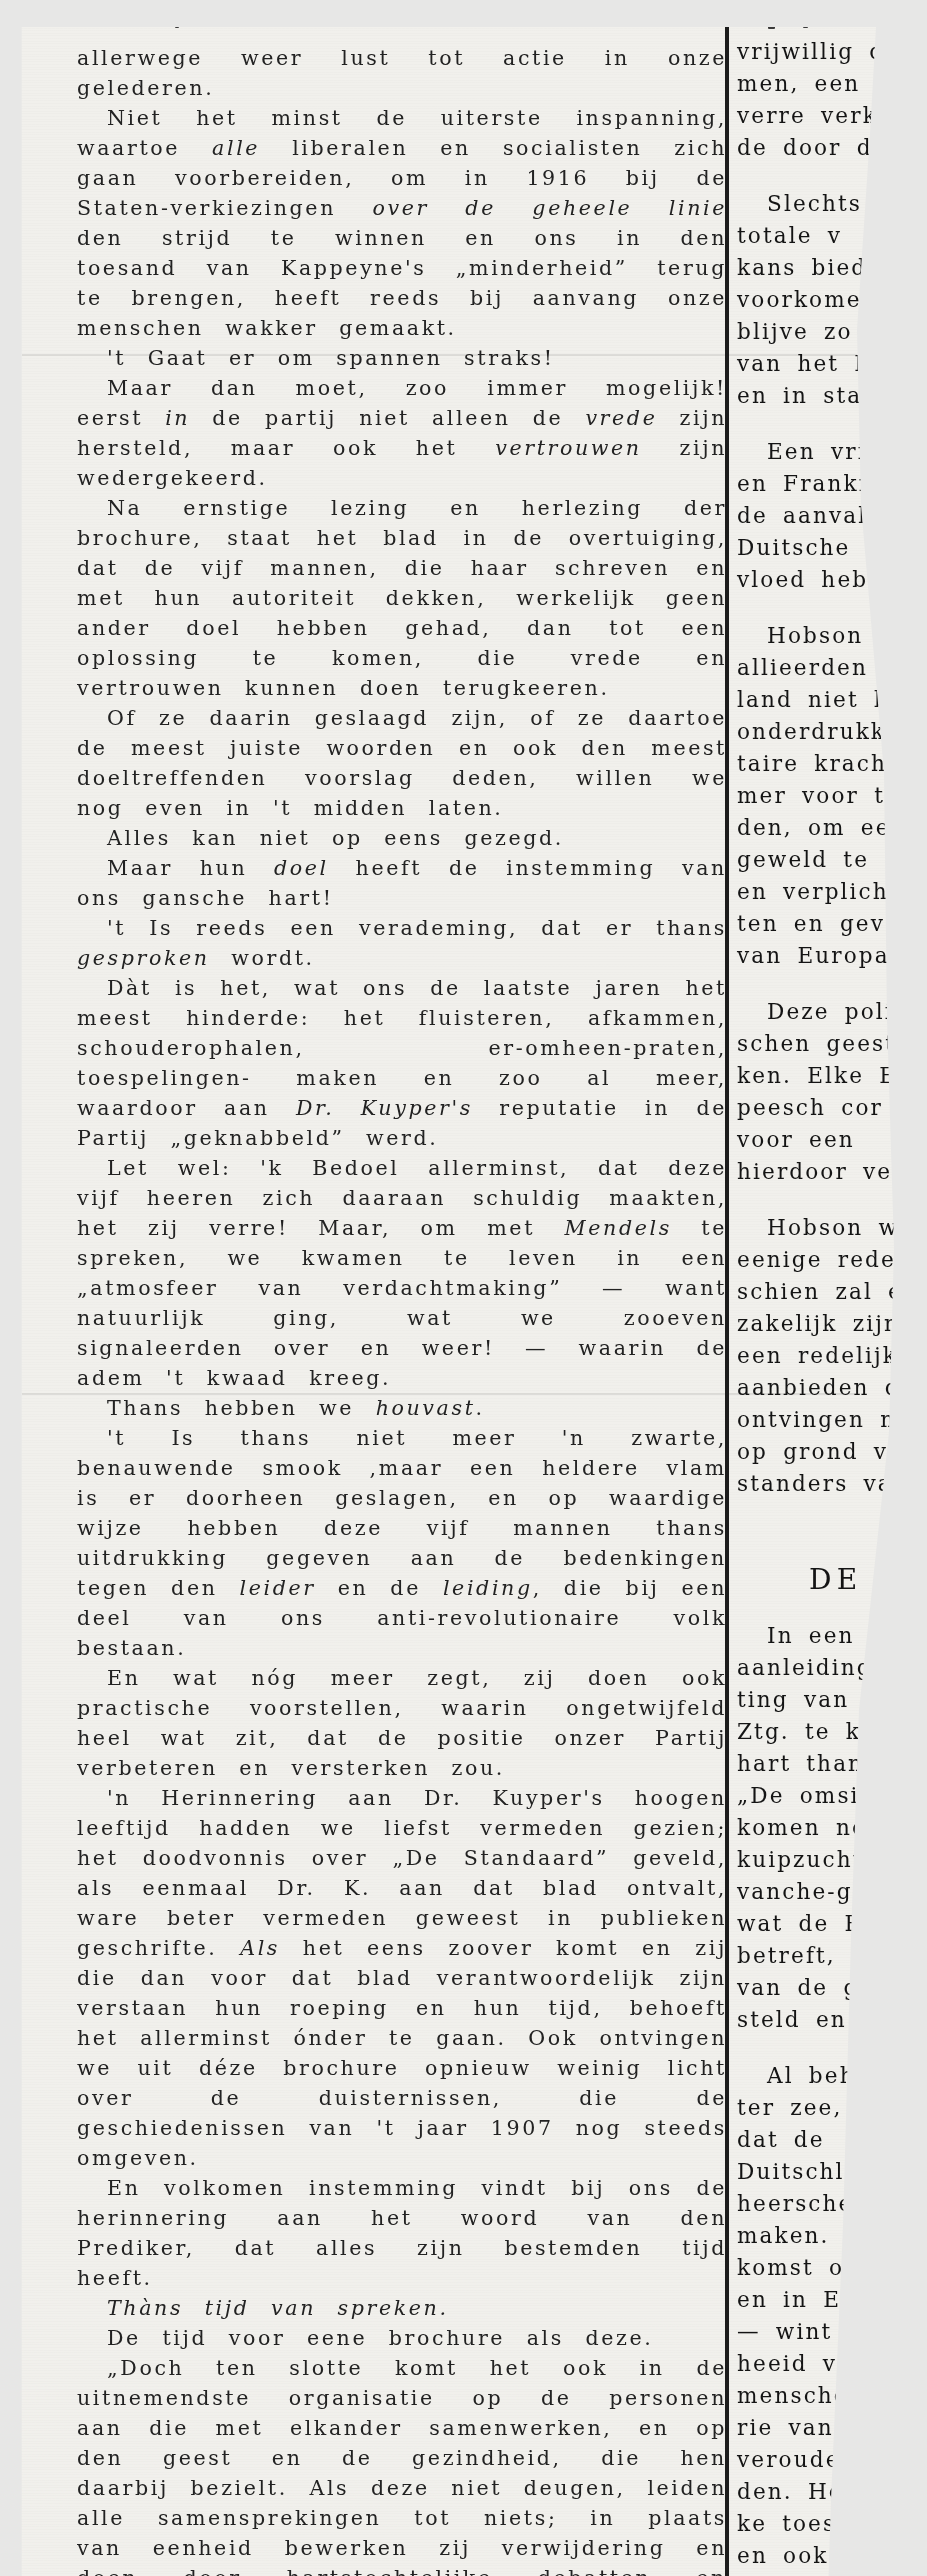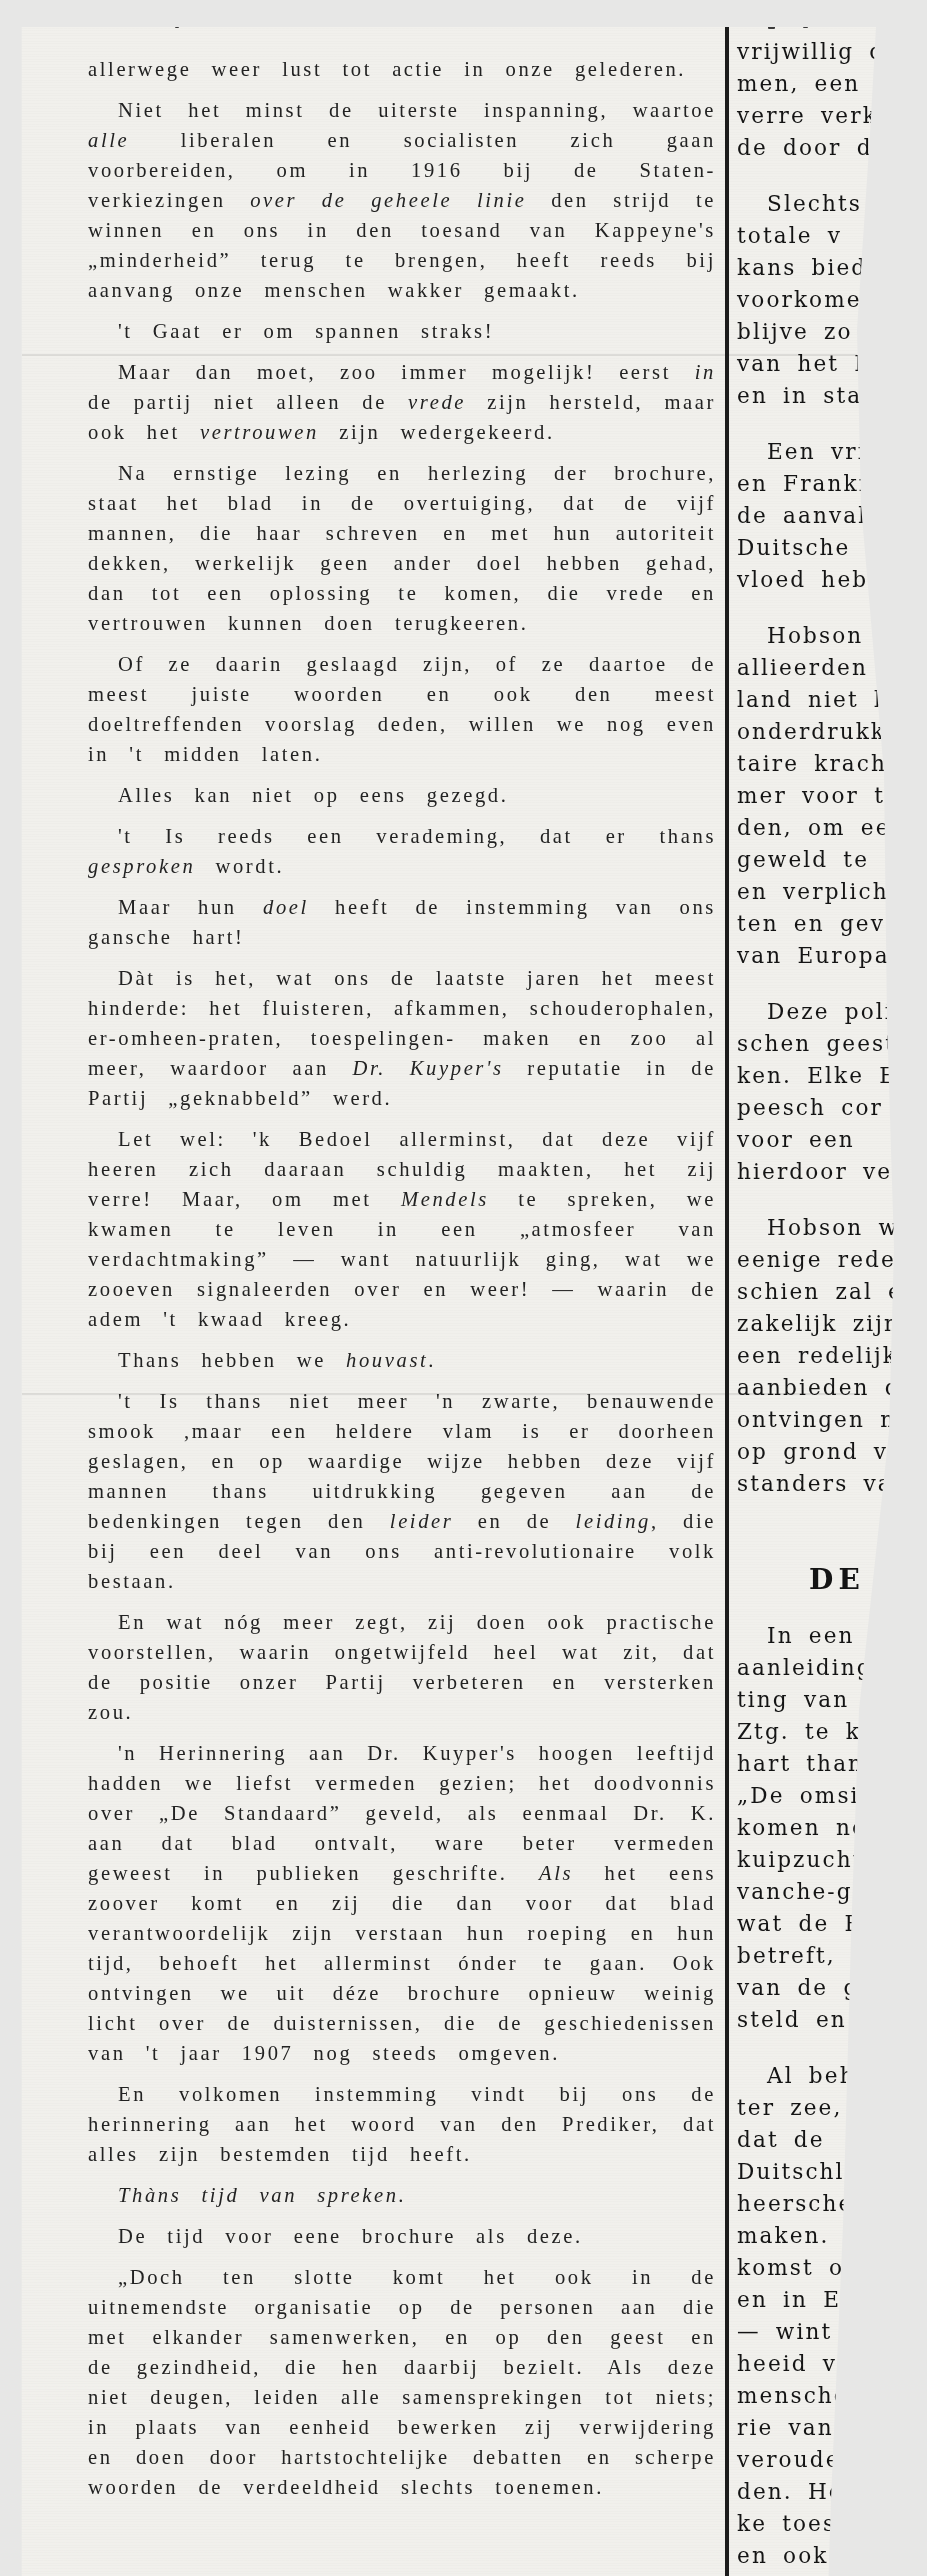--- a/index.html
+++ b/index.html
@@ -10,28 +10,28 @@
     background-image:repeating-linear-gradient(0deg, rgba(0,0,0,0.013) 0 1px, rgba(0,0,0,0) 1px 2.6px);
     clip-path:polygon(21.6px 27px,876px 27px,870px 134px,857px 330px,861px 505px,884px 773px,
       887px 1020px,894px 1247px,889px 1432px,859px 1710px,851px 1937px,843px 2226px,
       831px 2499px,823px 2751px,824px 3060px,836px 3246px,832px 3359px,804px 3380px,
       737px 3400px,647px 3421px,556px 3449px,495px 3434px,422px 3462px,361px 3457px,
       289px 3431px,222px 3413px,155px 3404px,82px 3393px,21.6px 3380px);}
   
   #left-col{position:absolute;left:77px;top:43px;width:650px;height:3241px;overflow:hidden;
     font-size:20.6px;line-height:30px;letter-spacing:2.6px;word-spacing:12.4px;
     text-align:justify;color:#222;}
-  #left-col p{margin:11px;text-indent:30px;font-family:Liberation Serif, serif;}
+  #left-col p{margin:0;text-indent:30px;}
   #left-col p.noindent{text-indent:0;}
   
   #right-col{position:absolute;left:737px;top:36px;width:191px;color:#141414;}
   .rline{height:32px;white-space:nowrap;overflow:visible;font-size:21.6px;line-height:32px;
          letter-spacing:2.1px;word-spacing:6.2px;}
   .rline.indent{padding-left:30px;margin-top:24px;}
-  .rline.heading{font-size:28px;font-weight:bold;letter-spacing:5.2px;padding-left:72px;}
+  .rline.heading{font-size:28px;font-weight:normal;letter-spacing:5.2px;padding-left:72px;}
   .rline.gap{}
   
   #col-rule{position:absolute;left:725px;top:27px;width:3.6px;height:3372px;background:#1c1c1c;}
   
   .crease{position:absolute;left:21.6px;height:1.5px;background:rgba(80,80,80,.12);}
   .frag{position:absolute;background:#3a3a3a;border-radius:1px;}
   i{font-style:italic;}
 </style>
 </head>
 <body>
@@ -56,22 +56,22 @@
     <div class="crease" style="top:1393px;width:835px;"></div>
 
     <div id="left-col">
         <p class="noindent">allerwege weer lust tot actie in onze gelederen.</p>
         <p class="">Niet het minst de uiterste inspanning, waartoe <i>alle</i> liberalen en socialisten zich gaan voorbereiden, om in 1916 bij de Staten-verkiezingen <i>over de geheele linie</i> den strijd te winnen en ons in den toesand van Kappeyne's „minderheid” terug te brengen, heeft reeds bij aanvang onze menschen wakker gemaakt.</p>
         <p class="">'t Gaat er om spannen straks!</p>
         <p class="">Maar dan moet, zoo immer mogelijk! eerst <i>in</i> de partij niet alleen de <i>vrede</i> zijn hersteld, maar ook het <i>vertrouwen</i> zijn wedergekeerd.</p>
         <p class="">Na ernstige lezing en herlezing der brochure, staat het blad in de overtuiging, dat de vijf mannen, die haar schreven en met hun autoriteit dekken, werkelijk geen ander doel hebben gehad, dan tot een oplossing te komen, die vrede en vertrouwen kunnen doen terugkeeren.</p>
         <p class="">Of ze daarin geslaagd zijn, of ze daartoe de meest juiste woorden en ook den meest doeltreffenden voorslag deden, willen we nog even in 't midden laten.</p>
         <p class="">Alles kan niet op eens gezegd.</p>
+        <p class="">Maar hun <i>doel</i> heeft de instemming van ons gansche hart!</p>
         <p class="">'t Is reeds een verademing, dat er thans <i>gesproken</i> wordt.</p>
-        <p class="">Maar hun <i>doel</i> heeft de instemming van ons gansche hart!</p>
         <p class="">Dàt is het, wat ons de laatste jaren het meest hinderde: het fluisteren, afkammen, schouderophalen, er-omheen-praten, toespelingen- maken en zoo al meer, waardoor aan <i>Dr. Kuyper's</i> reputatie in de Partij „geknabbeld” werd.</p>
         <p class="">Let wel: 'k Bedoel allerminst, dat deze vijf heeren zich daaraan schuldig maakten, het zij verre! Maar, om met <i>Mendels</i> te spreken, we kwamen te leven in een „atmosfeer van verdachtmaking” — want natuurlijk ging, wat we zooeven signaleerden over en weer! — waarin de adem 't kwaad kreeg.</p>
         <p class="">Thans hebben we <i>houvast</i>.</p>
         <p class="">'t Is thans niet meer 'n zwarte, benauwende smook ,maar een heldere vlam is er doorheen geslagen, en op waardige wijze hebben deze vijf mannen thans uitdrukking gegeven aan de bedenkingen tegen den <i>leider</i> en de <i>leiding</i>, die bij een deel van ons anti-revolutionaire volk bestaan.</p>
         <p class="">En wat nóg meer zegt, zij doen ook practische voorstellen, waarin ongetwijfeld heel wat zit, dat de positie onzer Partij verbeteren en versterken zou.</p>
         <p class="">'n Herinnering aan Dr. Kuyper's hoogen leeftijd hadden we liefst vermeden gezien; het doodvonnis over „De Standaard” geveld, als eenmaal Dr. K. aan dat blad ontvalt, ware beter vermeden geweest in publieken geschrifte. <i>Als</i> het eens zoover komt en zij die dan voor dat blad verantwoordelijk zijn verstaan hun roeping en hun tijd, behoeft het allerminst ónder te gaan. Ook ontvingen we uit déze brochure opnieuw weinig licht over de duisternissen, die de geschiedenissen van 't jaar 1907 nog steeds omgeven.</p>
         <p class="">En volkomen instemming vindt bij ons de herinnering aan het woord van den Prediker, dat alles zijn bestemden tijd heeft.</p>
         <p class=""><i>Thàns tijd van spreken.</i></p>
         <p class="">De tijd voor eene brochure als deze.</p>
         <p class="">„Doch ten slotte komt het ook in de uitnemendste organisatie op de personen aan die met elkander samenwerken, en op den geest en de gezindheid, die hen daarbij bezielt. Als deze niet deugen, leiden alle samensprekingen tot niets; in plaats van eenheid bewerken zij verwijdering en doen door hartstochtelijke debatten en scherpe woorden de verdeeldheid slechts toenemen.</p>

